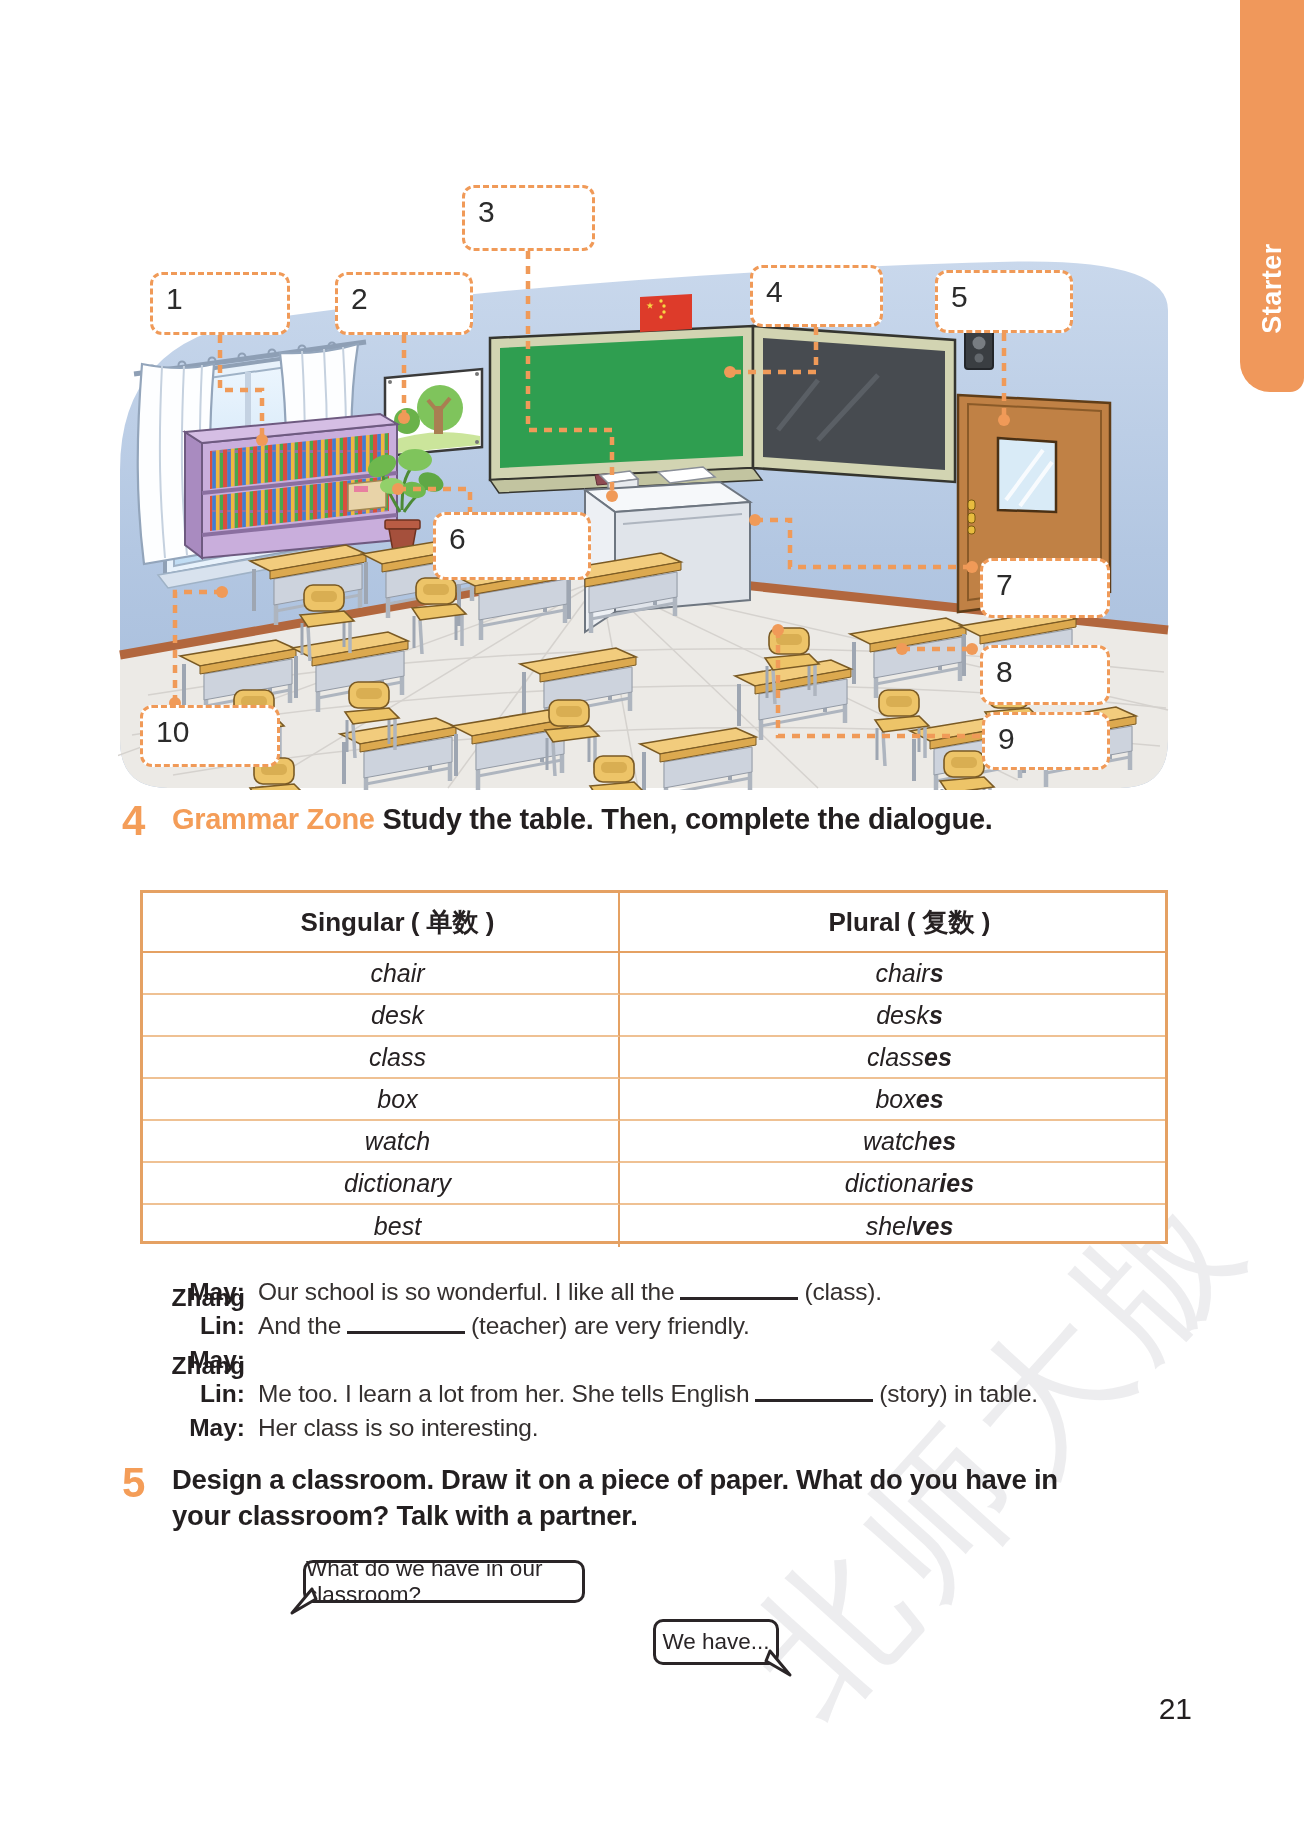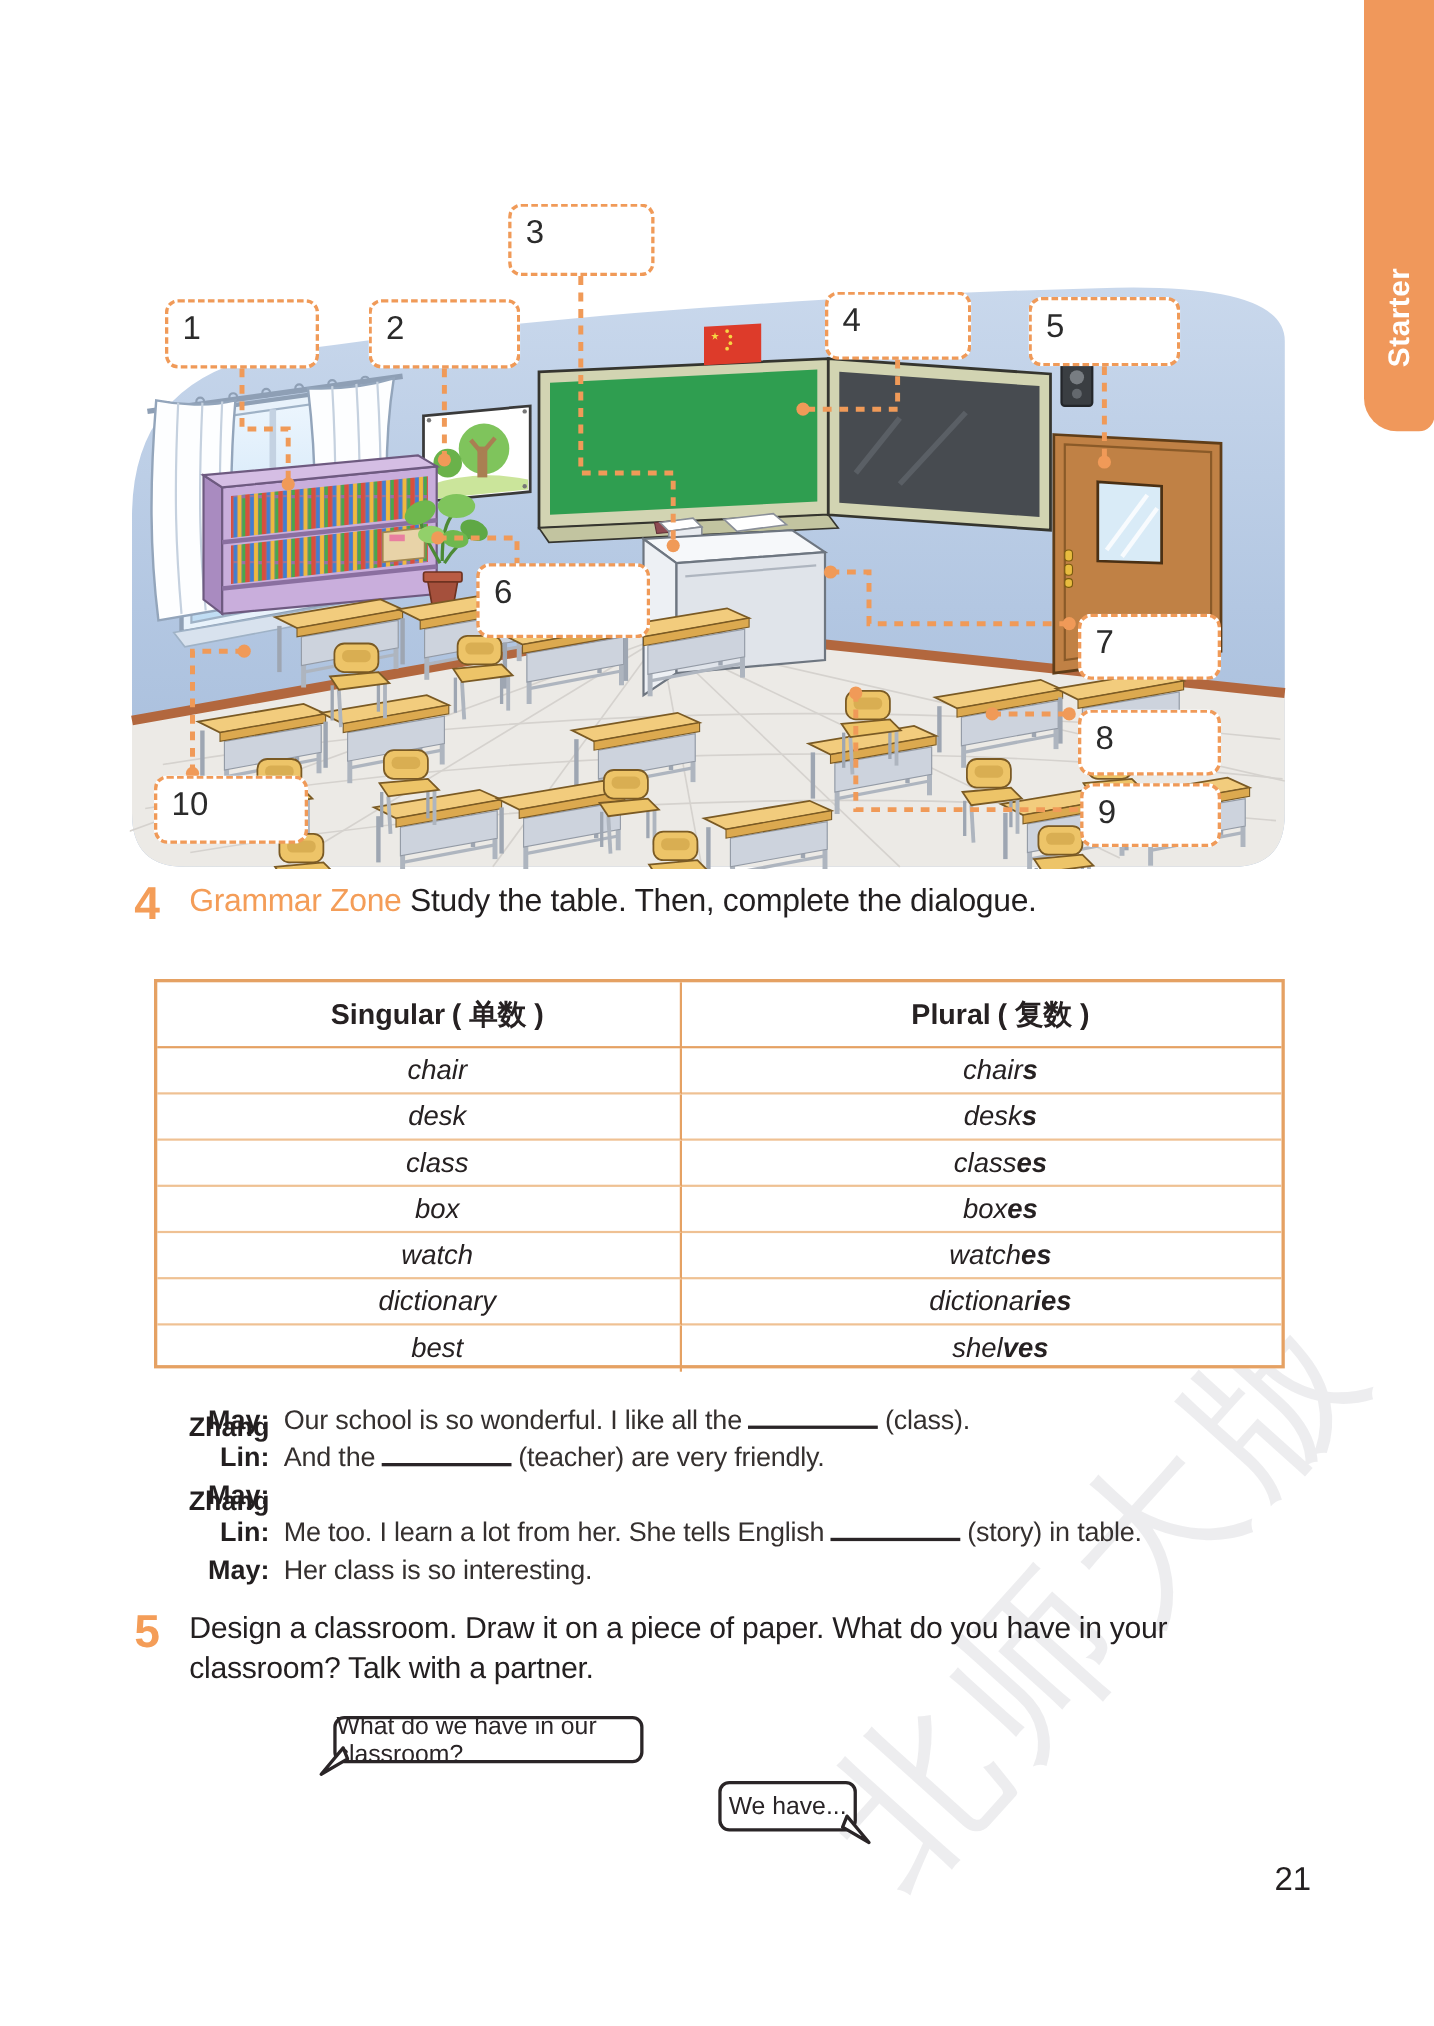--- a/index.html
+++ b/index.html
@@ -24,21 +24,21 @@
   .scene { position:absolute; left:118px; top:150px; width:1052px; height:640px; z-index:1; }
   .scene svg { position:absolute; left:0; top:0; }
 
   .label-box { position:absolute; background:#fff; border:3px dashed #F09A58; border-radius:12px;
     z-index:2; }
   .label-box span { display:block; padding:7px 0 0 13px; font-size:30px; color:#2b2b2b; }
 
   
   .section { position:absolute; left:122px; display:flex; align-items:flex-start; z-index:1; }
   .sec-num { width:50px; flex:0 0 50px; font-size:42px; font-weight:800; color:#F49D58; line-height:1.0; }
-  .sec-text { font-size:29px; font-weight:400; color:#231F20; letter-spacing:-.3px; line-height:1.32; }
+  .sec-text { font-size:29px; font-weight:700; color:#231F20; letter-spacing:-.3px; line-height:1.32; }
   .sec-zone { color:#F49D58; }
 
   
   .gtable { position:absolute; left:140px; top:890px; width:1028px; height:354px;
     border:3px solid #E5A163; background:#fff; display:grid;
     grid-template-columns:477px 1fr;
     grid-template-rows:60px repeat(7, 42px); z-index:1; }
   .gtable .cell { display:flex; align-items:center; justify-content:center;
     border-bottom:2px solid #EFC193; font-size:25px; color:#262122;padding-left:34px; }
   .gtable .col1 { border-right:2px solid #E5A163; }

